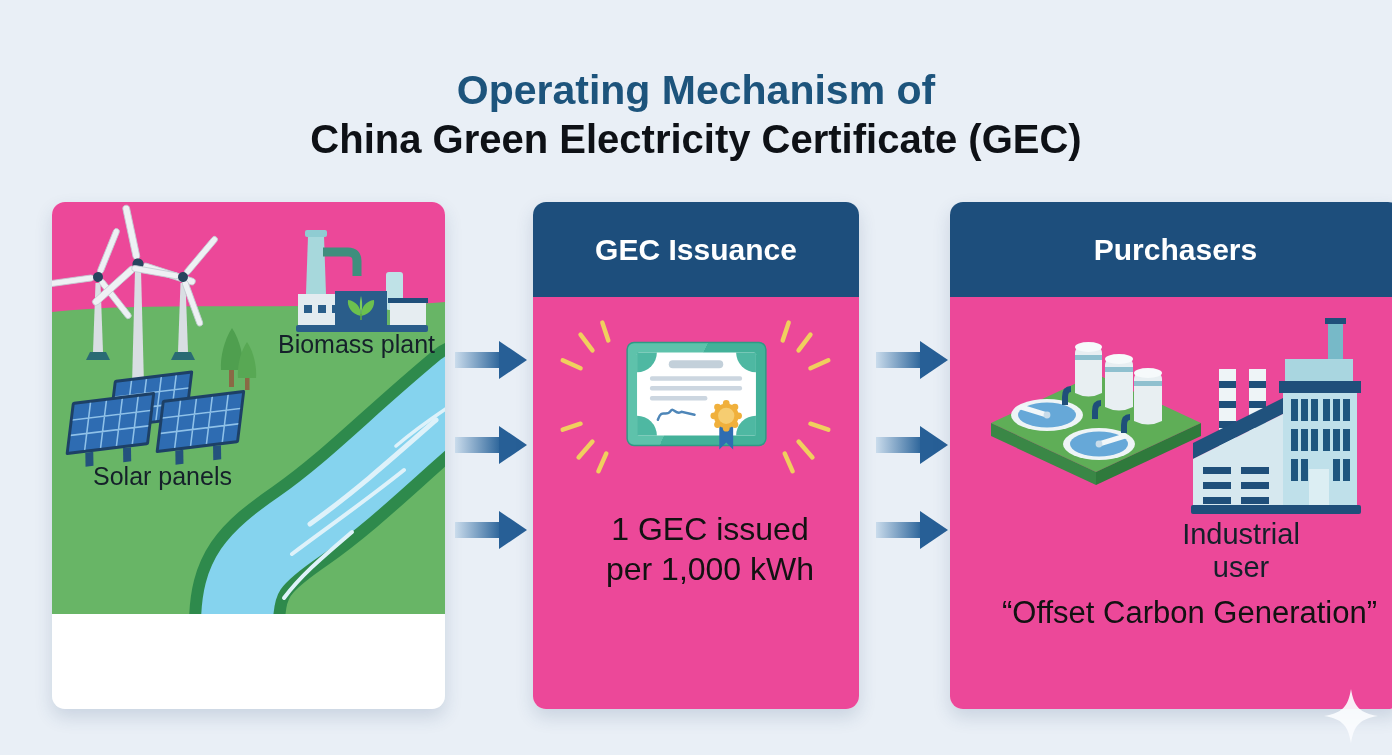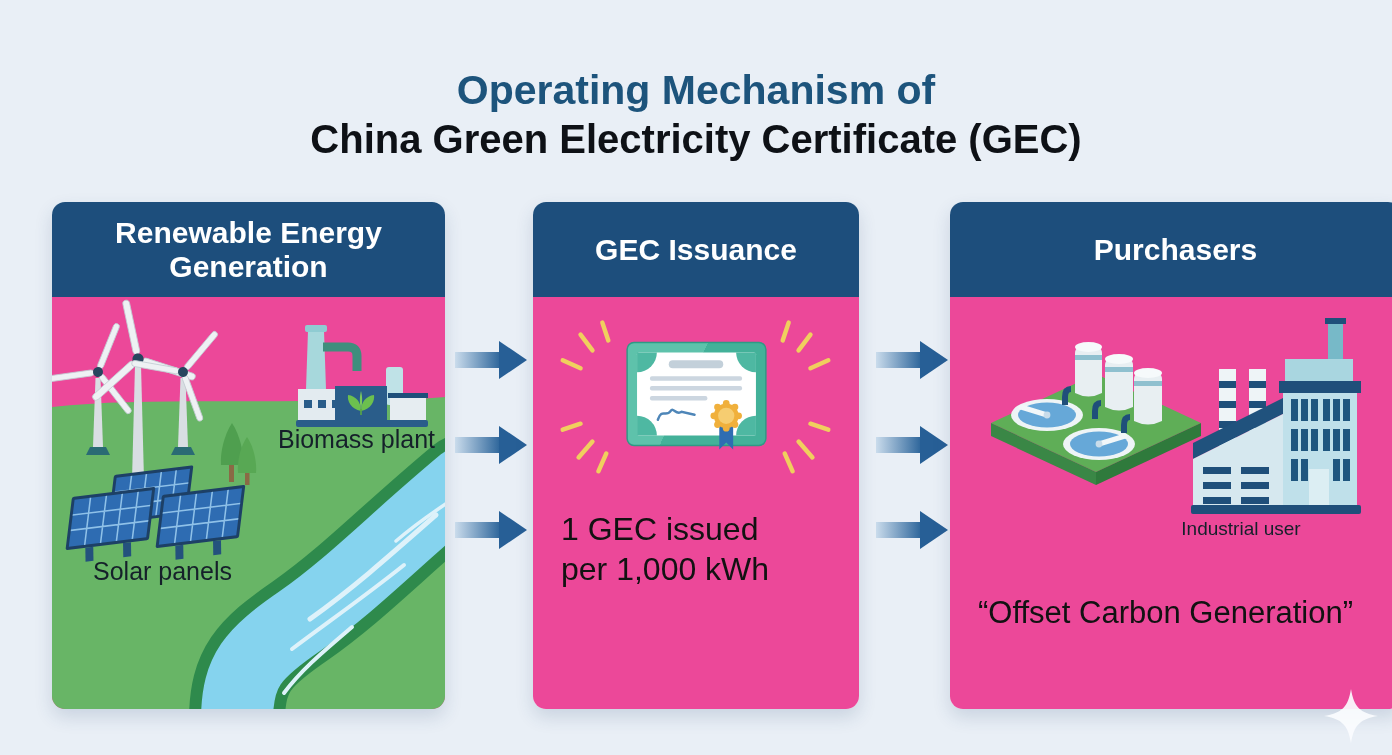--- a/index.html
+++ b/index.html
@@ -19,23 +19,23 @@
   .panel-body { position:relative; width:100%; height:412px; background:#ec4899; }
   .panel-renewable { left:52px; width:393px; }
   .panel-issuance { left:533px; width:326px; }
   .panel-purchasers { left:950px; width:451px; }
 
   .illu { position:absolute; left:0; top:0; width:100%; height:100%; display:block; }
 
   .float-label { position:absolute; text-align:center; color:#15202a; font-size:25px; font-weight:400; }
   .label-biomass { left:222px; top:128px; width:165px; }
   .label-solar { left:28px; top:260px; width:165px; }
-  .label-industrial { left:206px; top:221px; width:170px; font-size:19px; }
-
-  .panel-caption { position:absolute; left:0; width:100%; color:#121212; font-weight:500;padding-left:28px; }
+  .label-industrial { left:206px; top:221px; width:170px; font-size:29px; }
+
+  .panel-caption { position:absolute; left:0; width:100%; text-align:center; color:#121212; font-weight:500;padding-left:28px; }
   .caption-issuance { top:212px; font-size:32px; line-height:40px; }
   .caption-purchasers { top:296px; font-size:31px; line-height:39px; }
 
   .arrow-col { position:absolute; top:190px; width:72px; height:507px; }
   .arrow-col-1 { left:455px; }
   .arrow-col-2 { left:876px; }
   .flow-arrow { position:absolute; left:0; width:72px; height:38px; }
   .arrow-row-1 { top:139px; }
   .arrow-row-2 { top:224px; }
   .arrow-row-3 { top:309px; }
@@ -61,21 +61,20 @@
       </linearGradient>
     </defs>
   </svg>
 
   <div class="title-block">
     <div class="title-line1">Operating Mechanism of</div>
     <div class="title-line2">China Green Electricity Certificate (GEC)</div>
   </div>
 
   <div class="panel panel-renewable">
-    <div class="panel-header">Renewable Energy Generation</div>
     <div class="panel-body">
       <svg class="illu" viewBox="0 0 393 412">
 
         <g>
           <path d="M0,110 C70,102 160,105 250,104 C320,103 360,103 393,100 L393,412 L0,412 Z" fill="#68b566"></path>
         </g>
 
         <g>
           <path d="M412,185 C340,245 302,286 248,324 C200,357 186,374 185,420" fill="none" stroke="#2e8a4c" stroke-width="96" stroke-linecap="round"></path>
           <path d="M412,185 C340,245 302,286 248,324 C200,357 186,374 185,420" fill="none" stroke="#85d3ee" stroke-width="72" stroke-linecap="round"></path>

